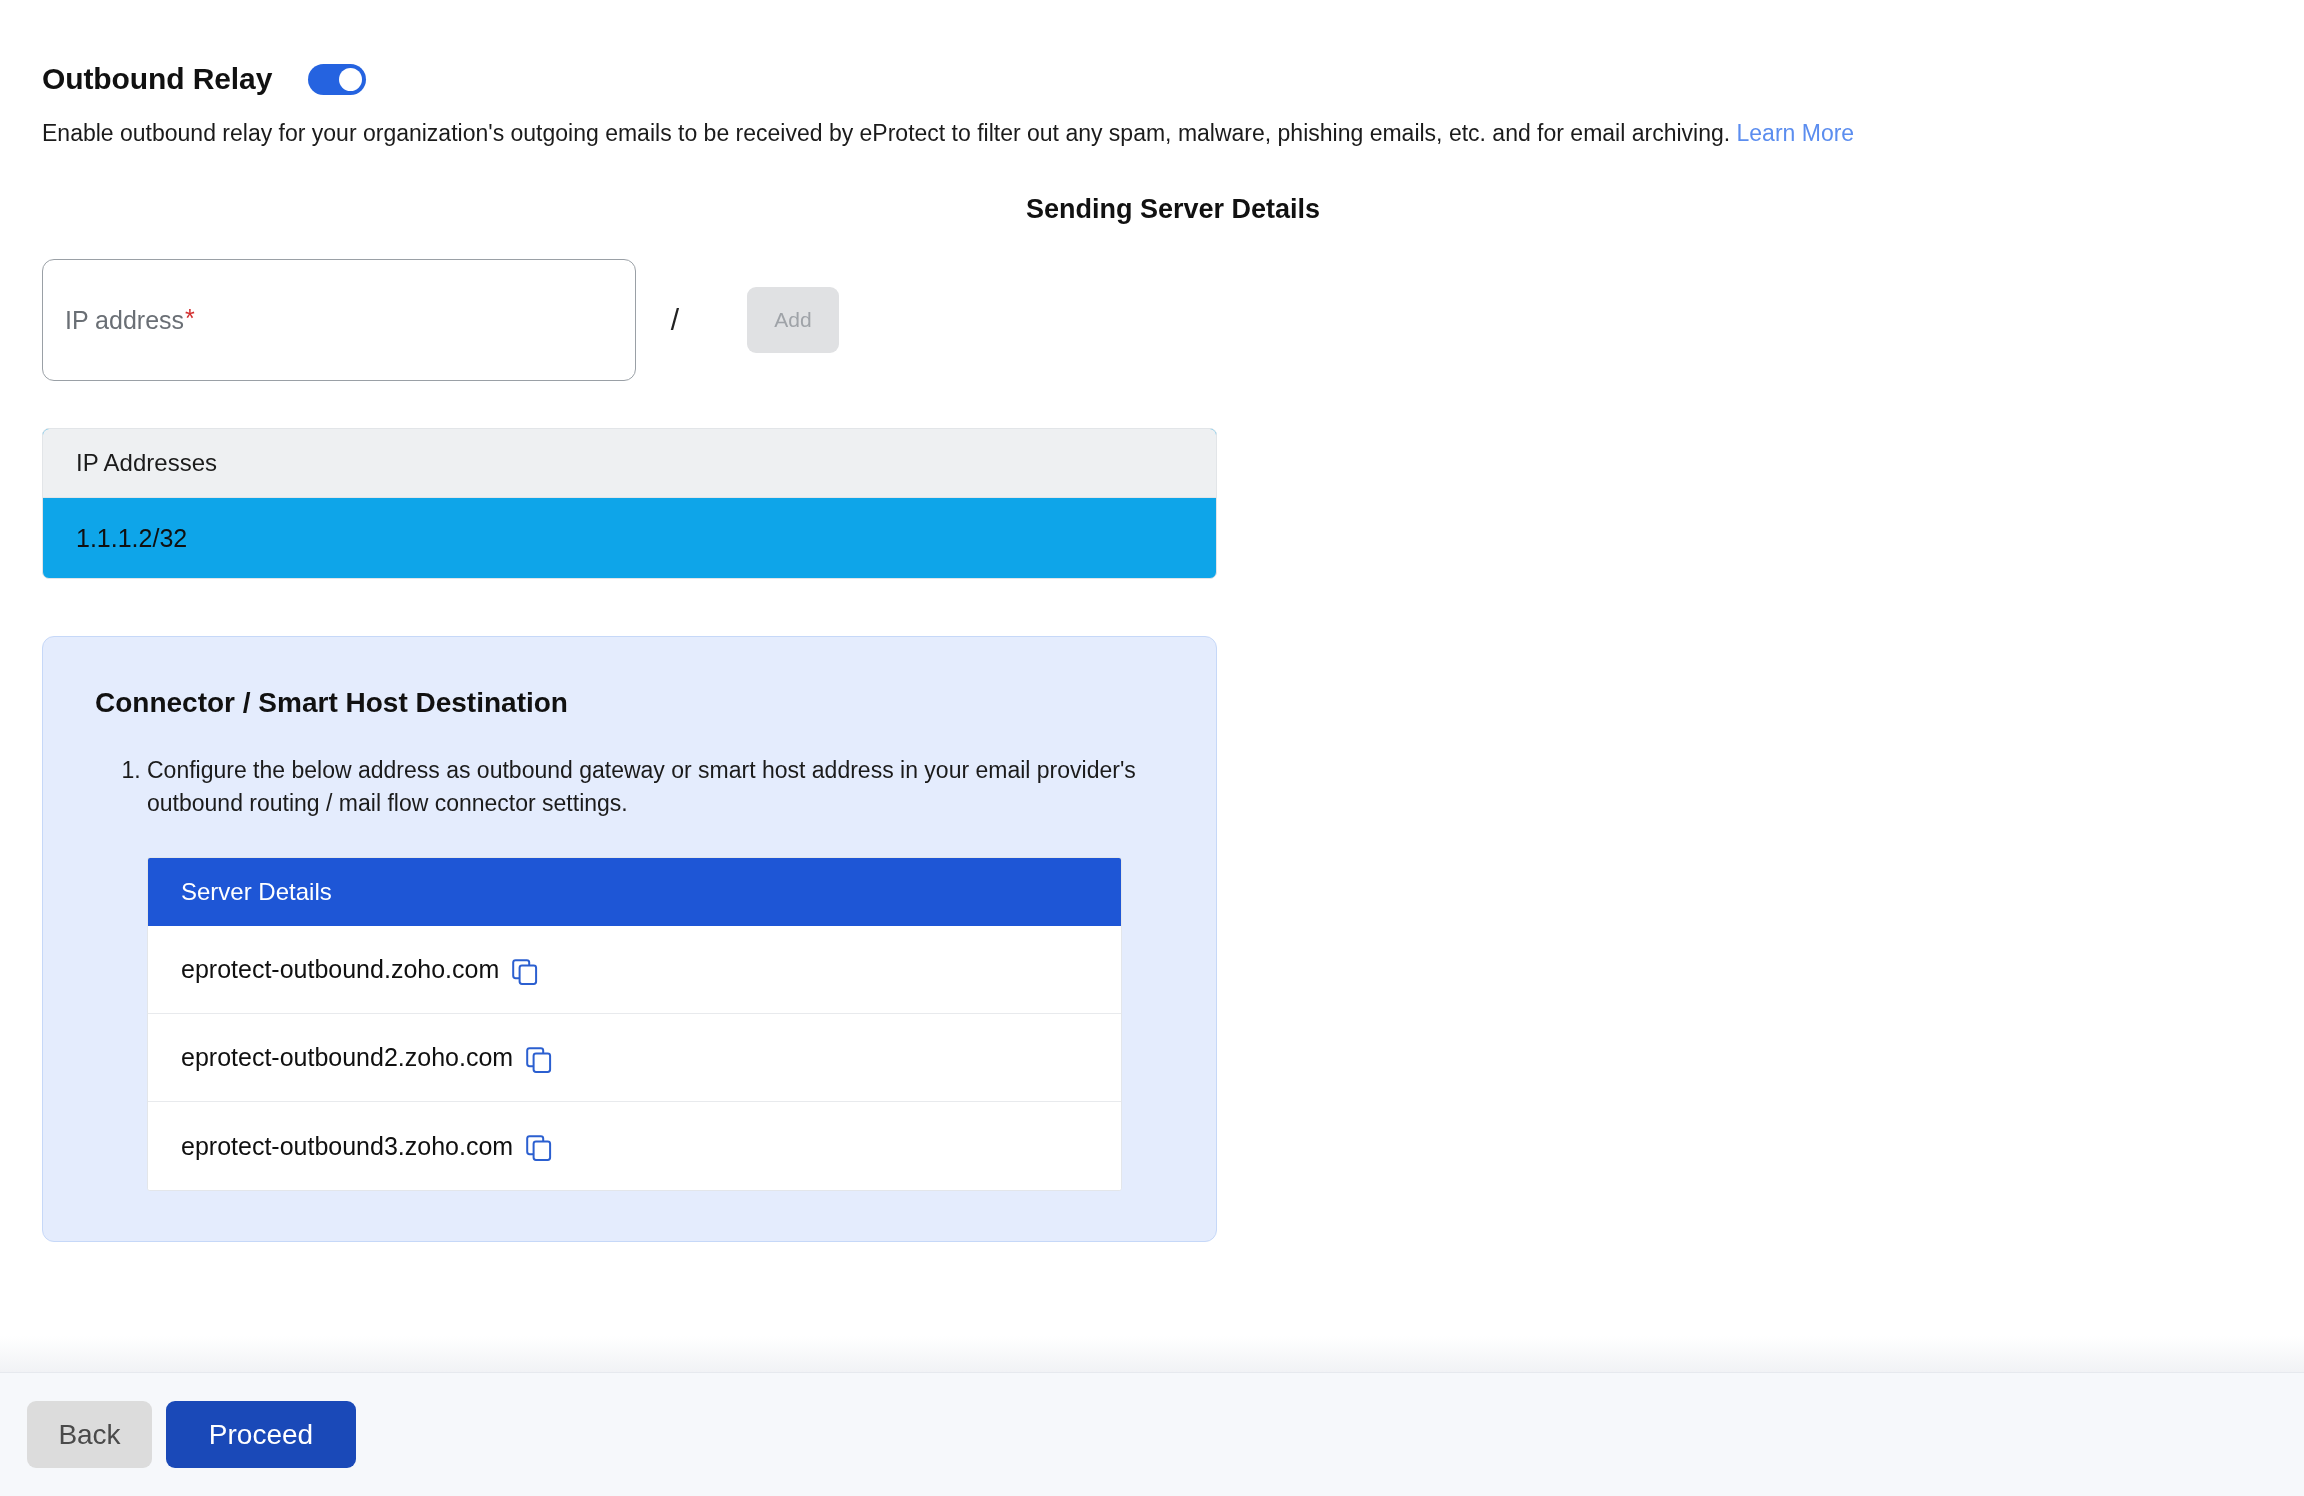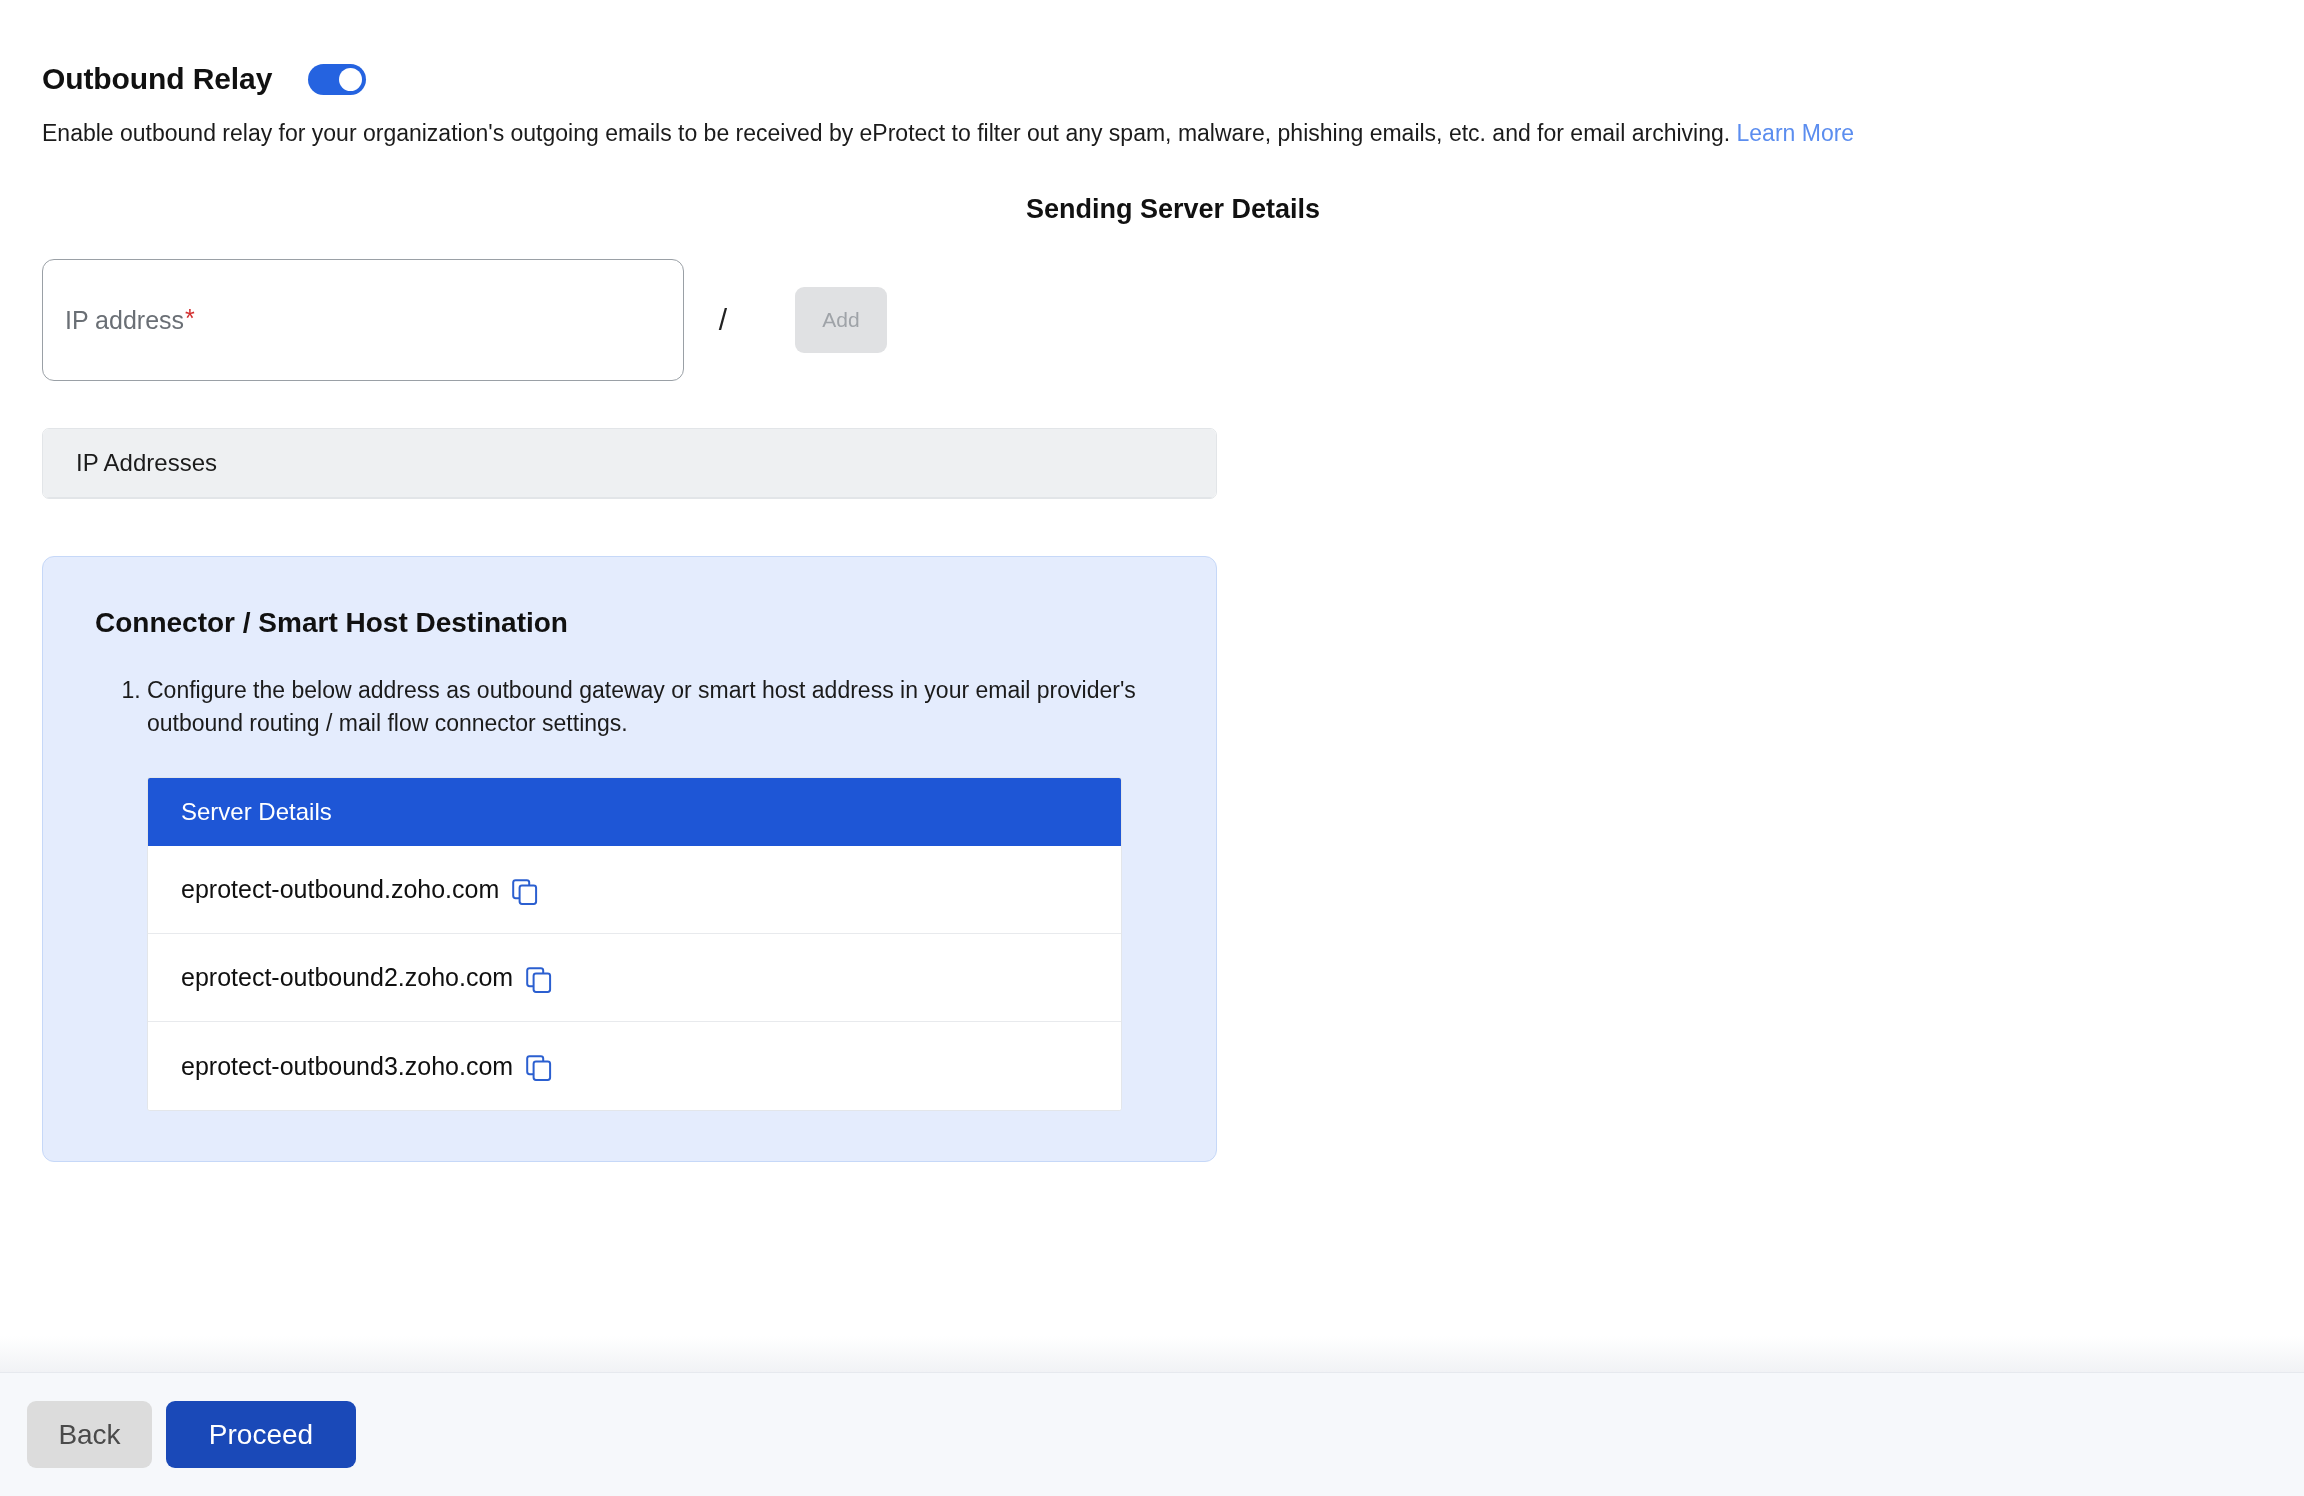--- a/index.html
+++ b/index.html
@@ -85,21 +85,21 @@
 
   .form-row {
     display: flex;
     align-items: center;
     padding-left: 42px;
     padding-top: 36px;
     gap: 0;
   }
 
   .ip-input {
-    width: 642px;
+    width: 594px;
     height: 122px;
     border: 1.5px solid #9aa0a6;
     border-radius: 12px;
     display: flex;
     align-items: center;
     padding: 0 22px;
     background: #ffffff;
     cursor: text;
   }
   .ip-input .ph {
@@ -339,20 +339,21 @@
       </div>
 
       <div class="slash">/</div>
 
 
       <button class="add-btn">Add</button>
     </div>
 
     <div class="ip-table">
       <div class="th">IP Addresses</div>
+      <div class="td">1.1.1.2/32</div>
     </div>
 
     <div class="connector-panel">
       <div class="connector-title">Connector / Smart Host Destination</div>
       <ol class="connector-list">
         <li>Configure the below address as outbound gateway or smart host address in your email provider's outbound routing / mail flow connector settings.</li>
       </ol>
 
       <div class="server-table">
         <div class="sth">Server Details</div>

